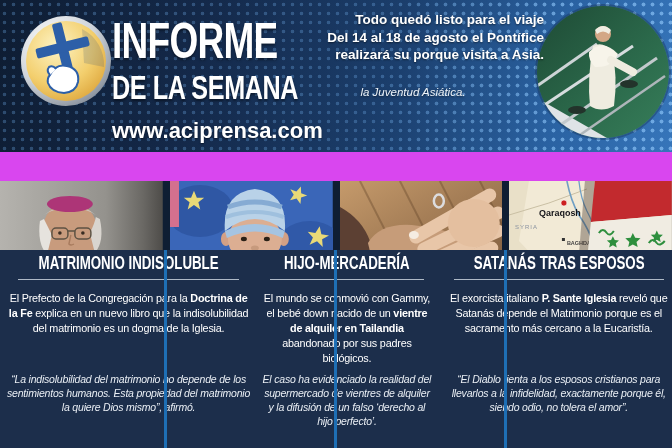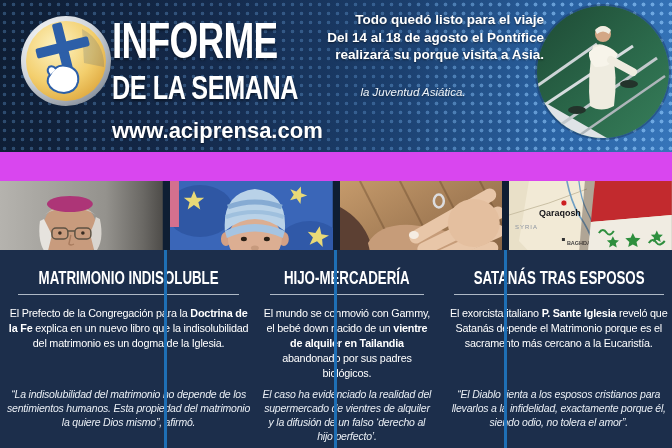--- a/index.html
+++ b/index.html
@@ -43,21 +43,21 @@
 
   
   .photos { position:absolute; left:0; top:152px; width:672px; height:98px;
     display:grid; grid-template-columns:repeat(4,1fr); column-gap:7px; background:#0f1e33;margin-top:29px; }
   .photo { overflow:hidden; }
   .photo svg { display:block; width:100%; height:100%; }
 
   
   .panels { position:absolute; left:0; top:250px; width:672px; height:198px;
     background:#1c2e4b; display:grid; grid-template-columns:repeat(4,1fr); }
-  .panel { padding-top:17px; color:#fff; }
+  .panel { padding-top:2px; color:#fff; }
   .panel-header { text-align:center; font-weight:bold; font-size:19px; line-height:21px;
     white-space:nowrap; }
   .panel-header span { display:inline-block; transform:scaleX(0.7); transform-origin:center; }
   .underline { width:86%; height:1px; background:#aeb9c6; margin:6px auto 0; }
   .para { margin:11px 5px 0; text-align:center; font-size:10.8px; line-height:15px;
     letter-spacing:-0.2px; min-height:78px; }
   .para b { font-weight:bold; }
   .quote { margin:3px 5px 0; text-align:center; font-style:italic; font-size:10.5px;
     line-height:14px; letter-spacing:-0.2px; color:#e9eef4; }
 

